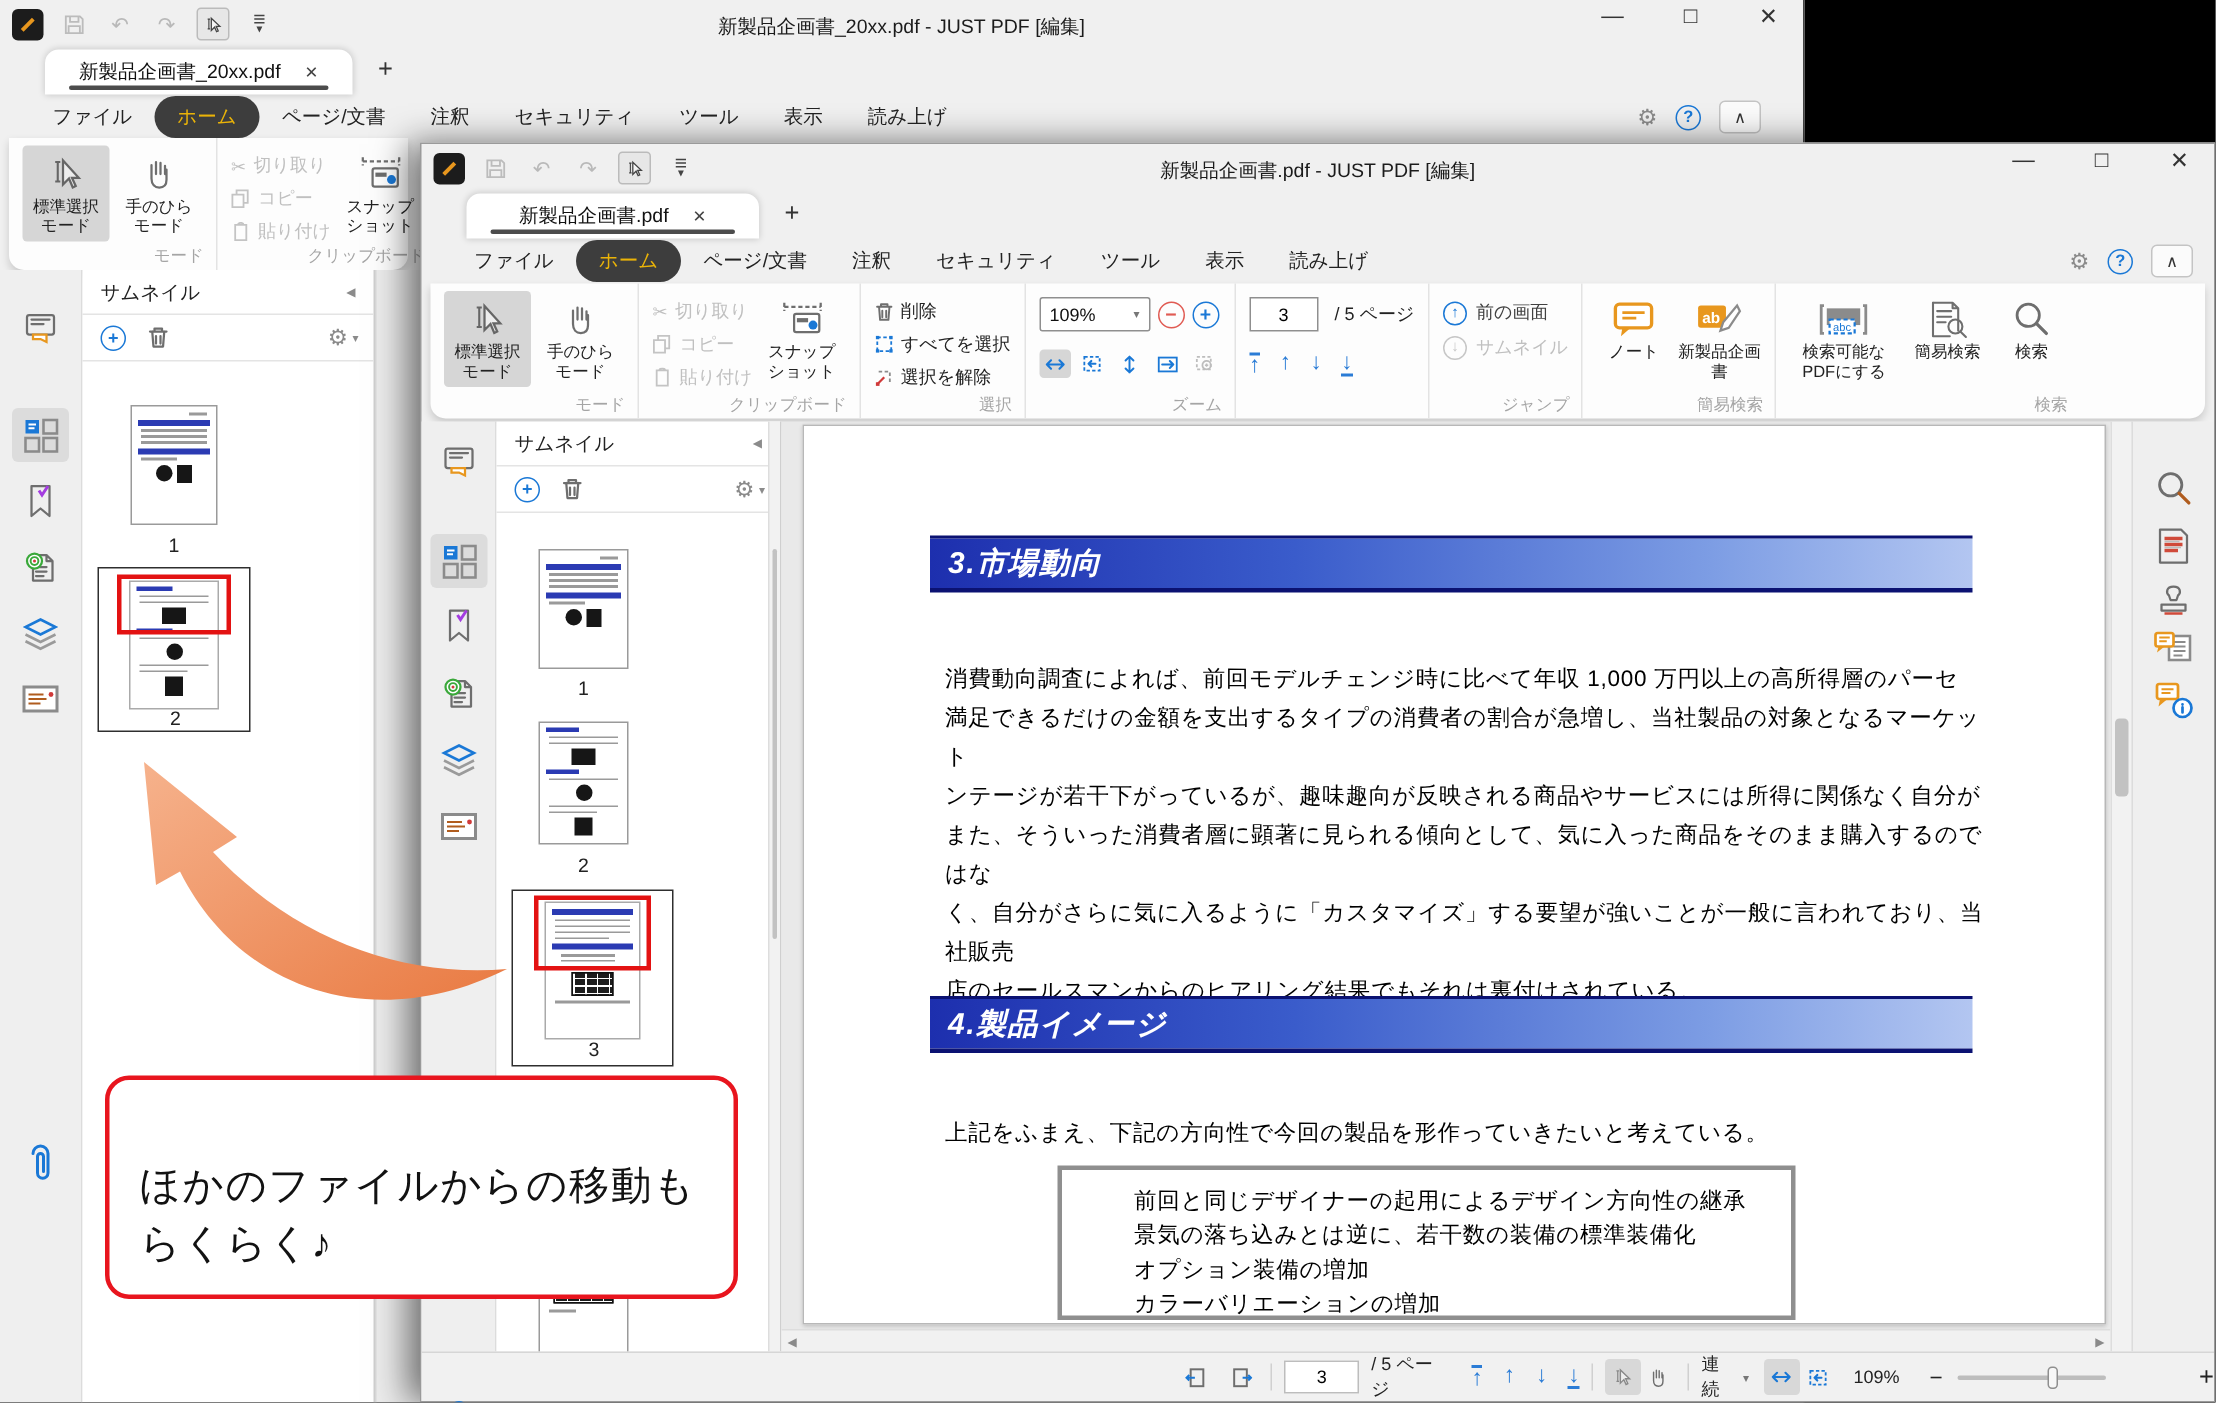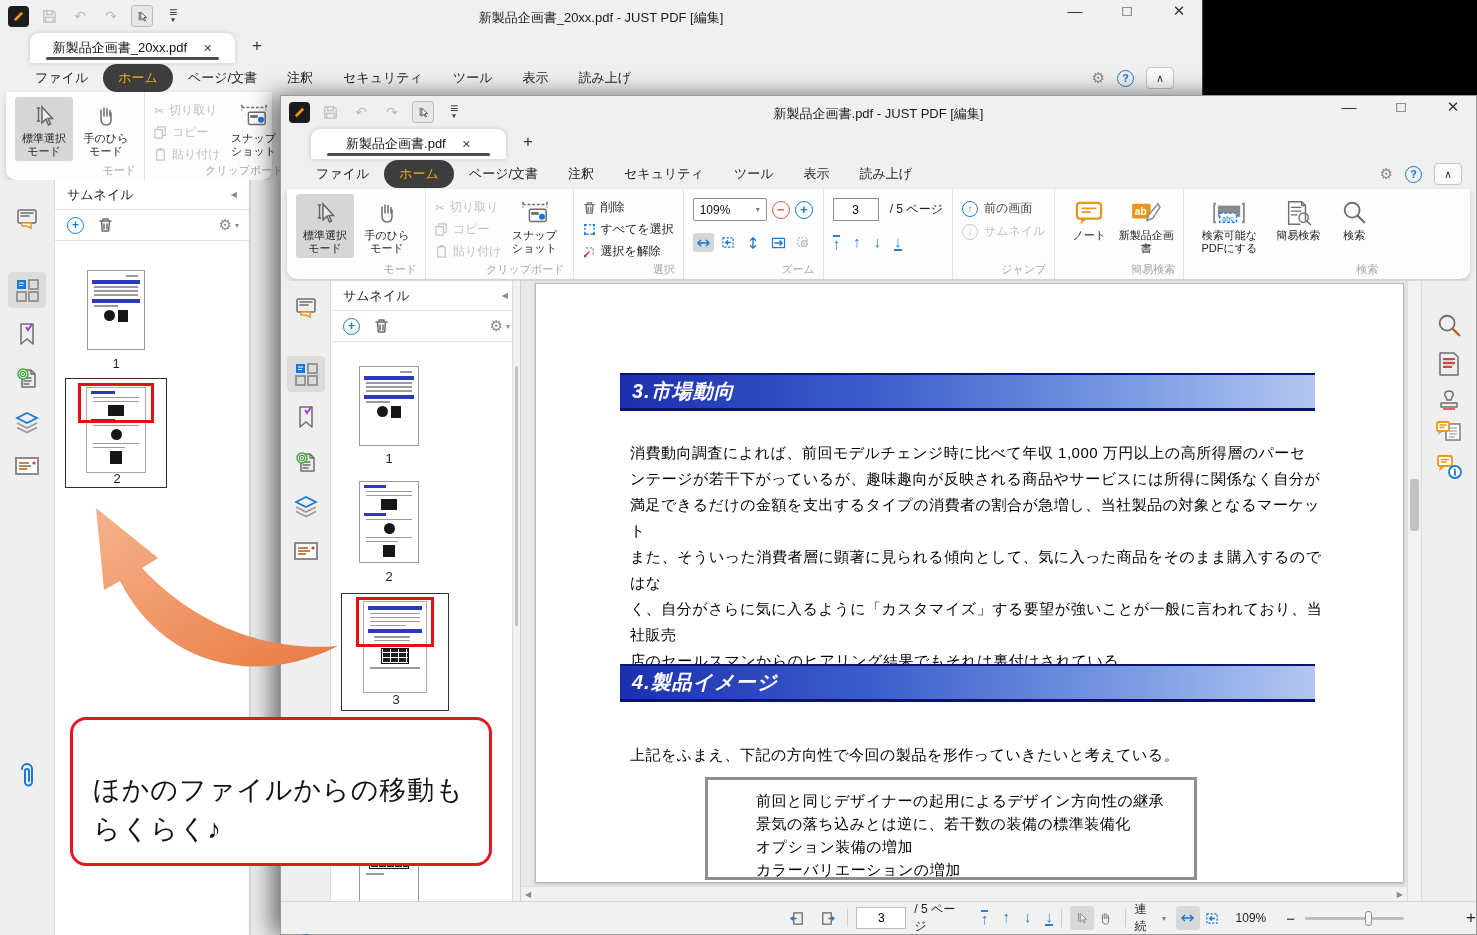--- a/index.html
+++ b/index.html
@@ -697,27 +697,27 @@
         <div class="t-table" style="width:40px;height:22px"></div>
         <div class="t-line" style="margin-top:4px;margin-right:34px"></div>
       </div>
       <div class="vscroll" style="right:0;top:0;bottom:0;width:8px">
         <div class="vthumb" style="top:85px;height:260px"></div>
       </div>
     </div>
 
     <div class="docarea" style="left:240px;top:185px;right:69px;bottom:33px">
       <div class="page" style="left:14px;top:2px;right:3px;height:600px">
-        <div class="hband" style="left:84px;right:88px;top:89px">
+        <div class="hband" style="left:84px;right:88px;top:73px">
           <span>3.市場動向</span>
         </div>
         <div class="bodytxt" style="left:94px;right:70px;top:156px">
           <div>消費動向調査によれば、前回モデルチェンジ時に比べて年収 1,000 万円以上の高所得層のパーセ</div>
+          <div>満足できるだけの金額を支出するタイプの消費者の割合が急増し、当社製品の対象となるマーケット</div>
           <div>ンテージが若干下がっているが、趣味趣向が反映される商品やサービスには所得に関係なく自分が</div>
-          <div>満足できるだけの金額を支出するタイプの消費者の割合が急増し、当社製品の対象となるマーケット</div>
           <div>また、そういった消費者層に顕著に見られる傾向として、気に入った商品をそのまま購入するのではな</div>
           <div>く、自分がさらに気に入るように「カスタマイズ」する要望が強いことが一般に言われており、当社販売</div>
           <div>店のセールスマンからのヒアリング結果でもそれは裏付けされている。</div>
         </div>
         <div class="hband" style="left:84px;right:88px;top:380px">
           <span>4.製品イメージ</span>
         </div>
         <div class="introtxt" style="left:94px;top:462px">上記をふまえ、下記の方向性で今回の製品を形作っていきたいと考えている。</div>
         <div class="graybox" style="left:169px;width:492px;top:493px;height:103px">
           <div>前回と同じデザイナーの起用によるデザイン方向性の継承</div>

